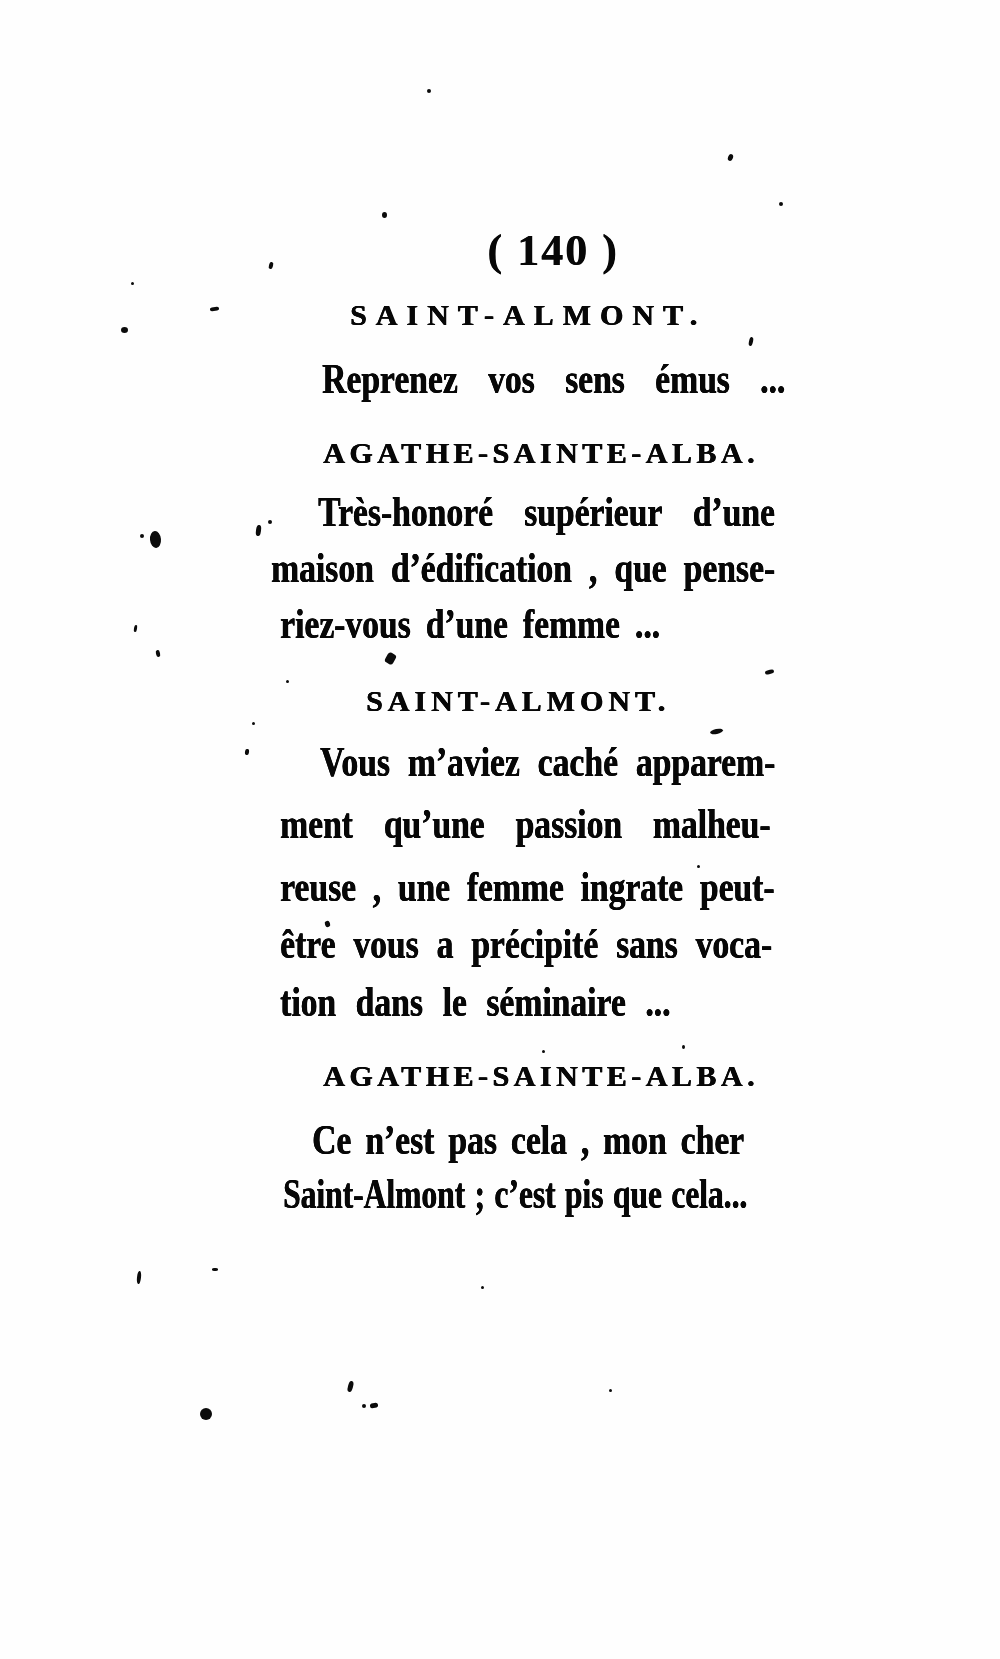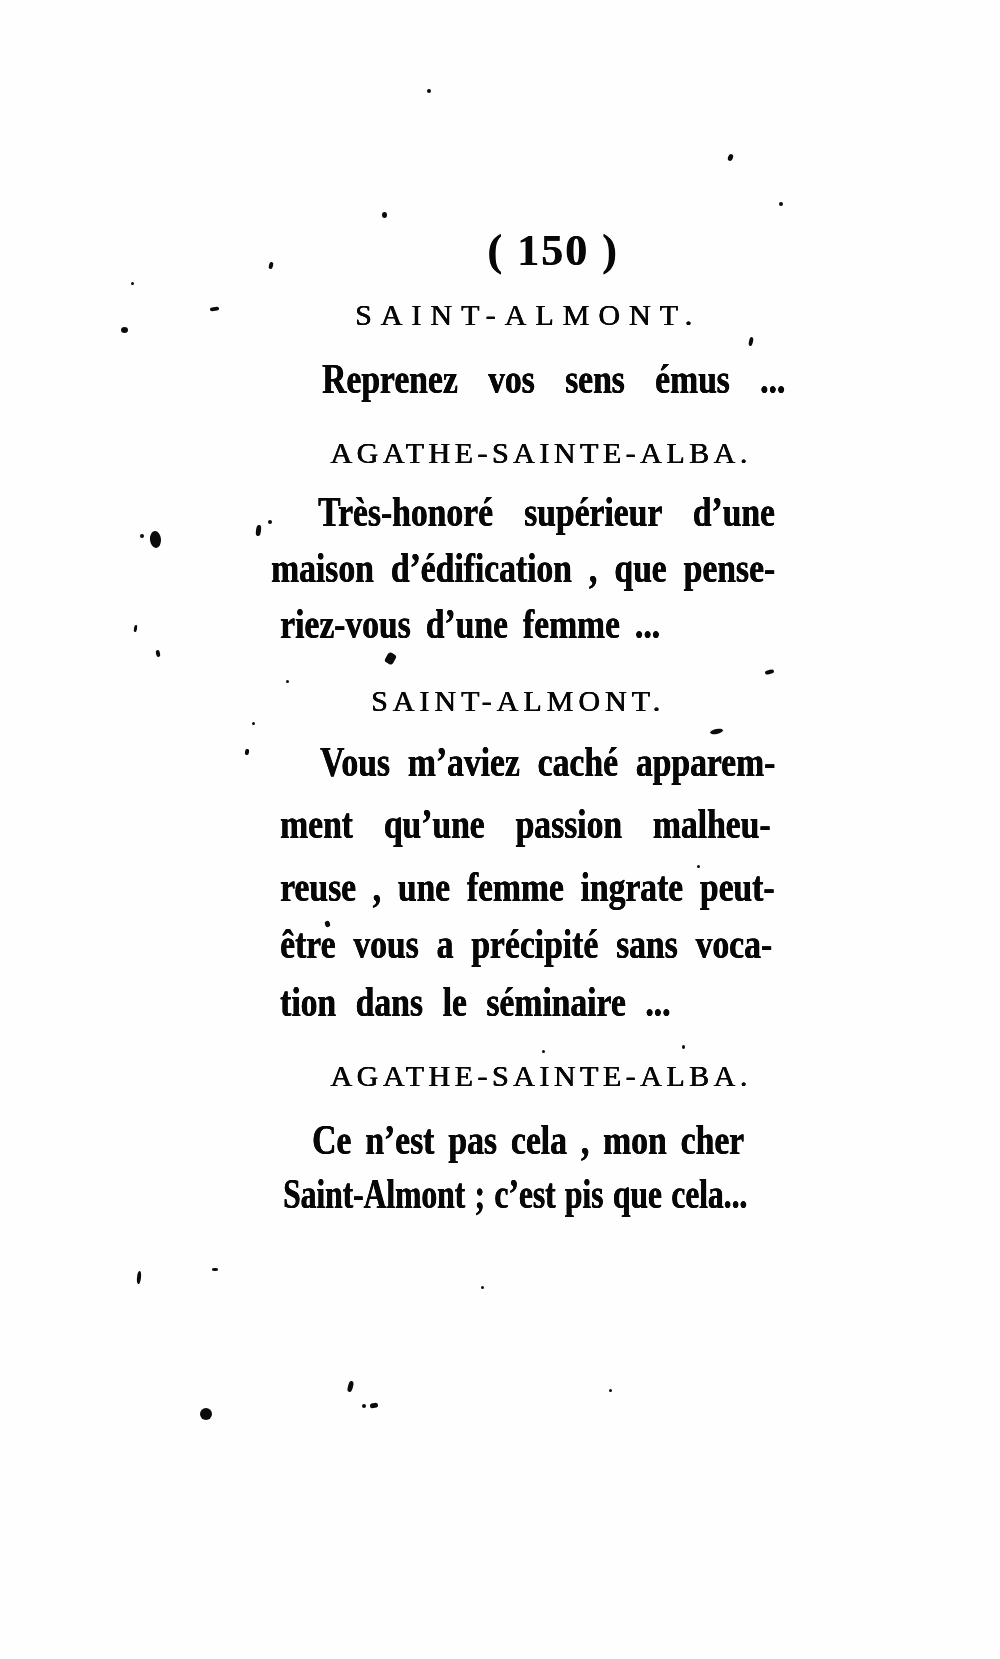--- a/index.html
+++ b/index.html
@@ -12,21 +12,21 @@
     color:#070707;
   }
   .pagenum{
     position:absolute;
     font-size:44px;font-weight:bold;line-height:50px;
     letter-spacing:2px;text-align:center;
     text-shadow:0.5px 0 0 #070707;
   }
   .speaker{
     position:absolute;
-    font-size:30px;font-weight:normal;line-height:34px;
+    font-size:30px;font-weight:bold;line-height:34px;
     text-align:center;
     text-shadow:0.6px 0 0 #070707, 0 0.4px 0 #070707;
   }
   .bline{
     position:absolute;
     font-size:42px;font-weight:bold;line-height:50px;height:50px;
     transform:scaleX(0.8);transform-origin:0 0;
     white-space:nowrap;
     text-shadow:0.6px 0 0 #070707, 0 0.4px 0 #070707;
   }
@@ -35,21 +35,21 @@
     text-align:justify;
     text-align-last:justify;
   }
   .speck{position:absolute;background:#0b0b0b;}
 </style>
 </head>
 <body>
 
 <div class="page">
 
-  <div class="pagenum" style="left:453px;top:226px;width:200px;">( 150 )</div>
+  <div class="pagenum" style="left:453px;top:226px;width:200px;">( 140 )</div>
 
   <div class="speaker" style="left:228px;top:298px;width:600px;letter-spacing:9px;">SAINT-ALMONT.</div>
 
   <div class="bline just" style="left:322px;top:354px;width:579px;">Reprenez vos sens émus ...</div>
 
   <div class="speaker" style="left:241px;top:436px;width:600px;letter-spacing:4.5px;">AGATHE-SAINTE-ALBA.</div>
 
   <div class="bline just" style="left:318px;top:487px;width:571px;">Très-honoré supérieur d’une</div>
   <div class="bline just" style="left:271px;top:543px;width:630px;">maison d’édification , que pense-</div>
   <div class="bline just" style="left:280px;top:599px;width:475px;">riez-vous d’une femme ...</div>

